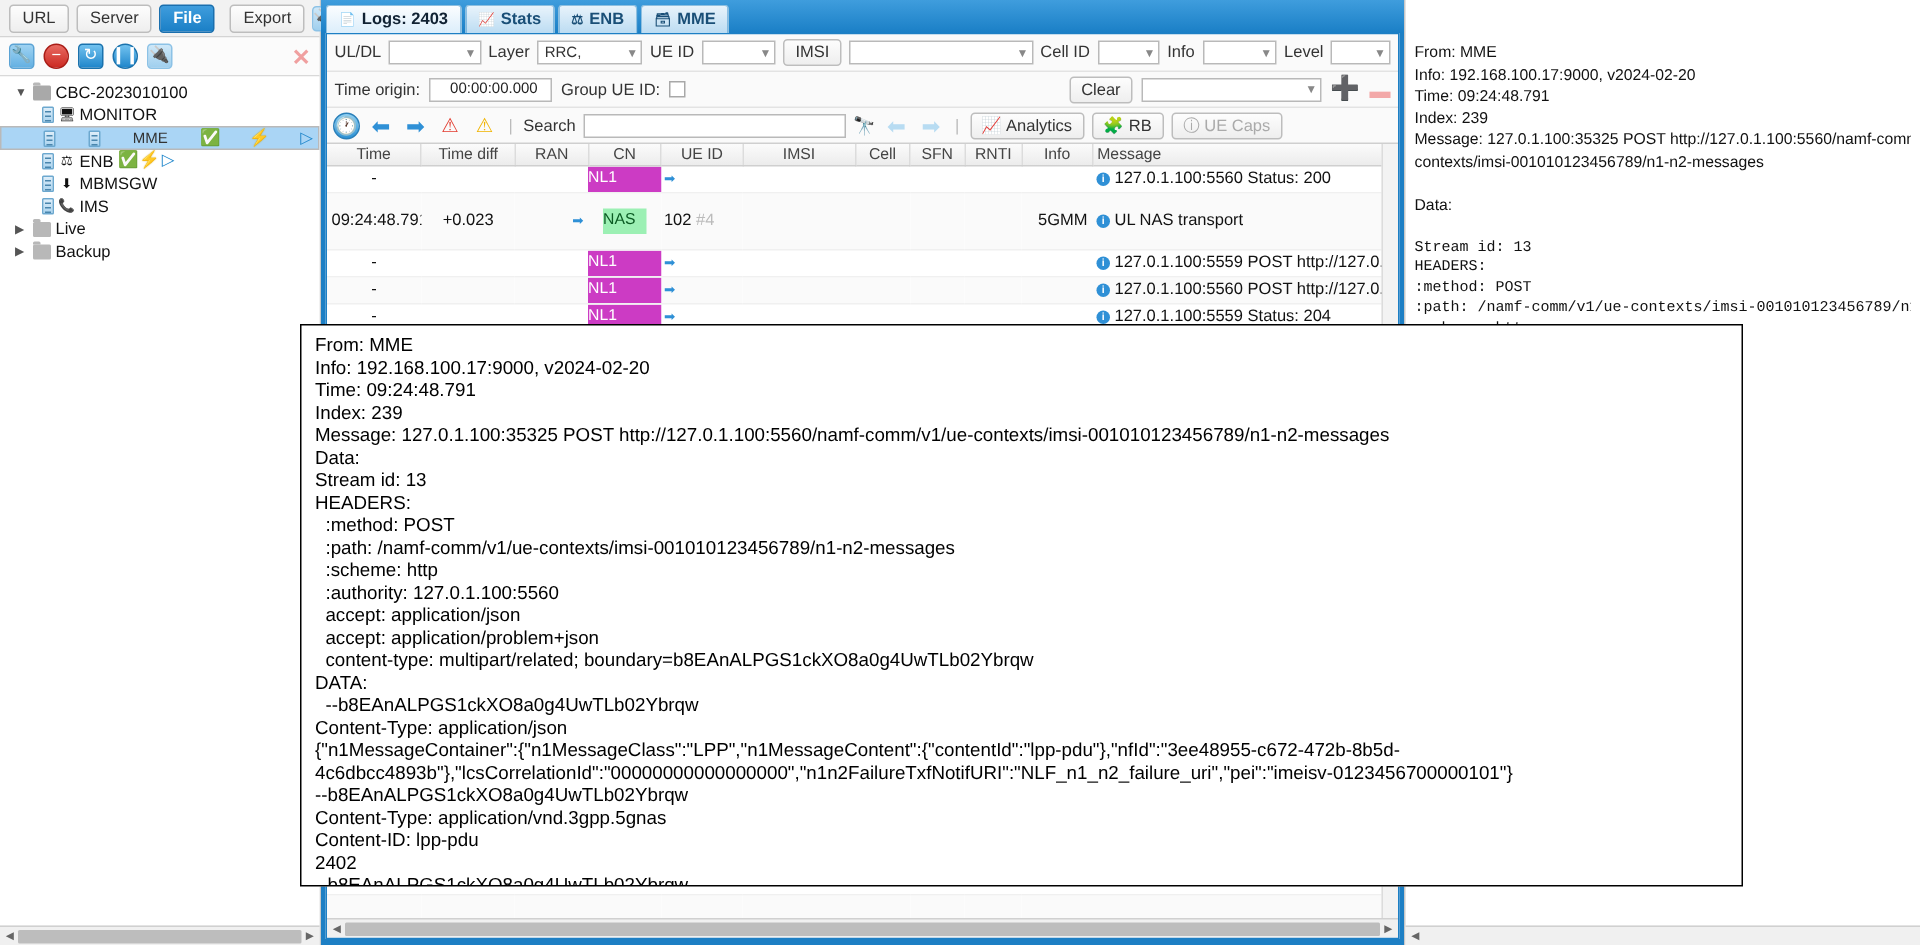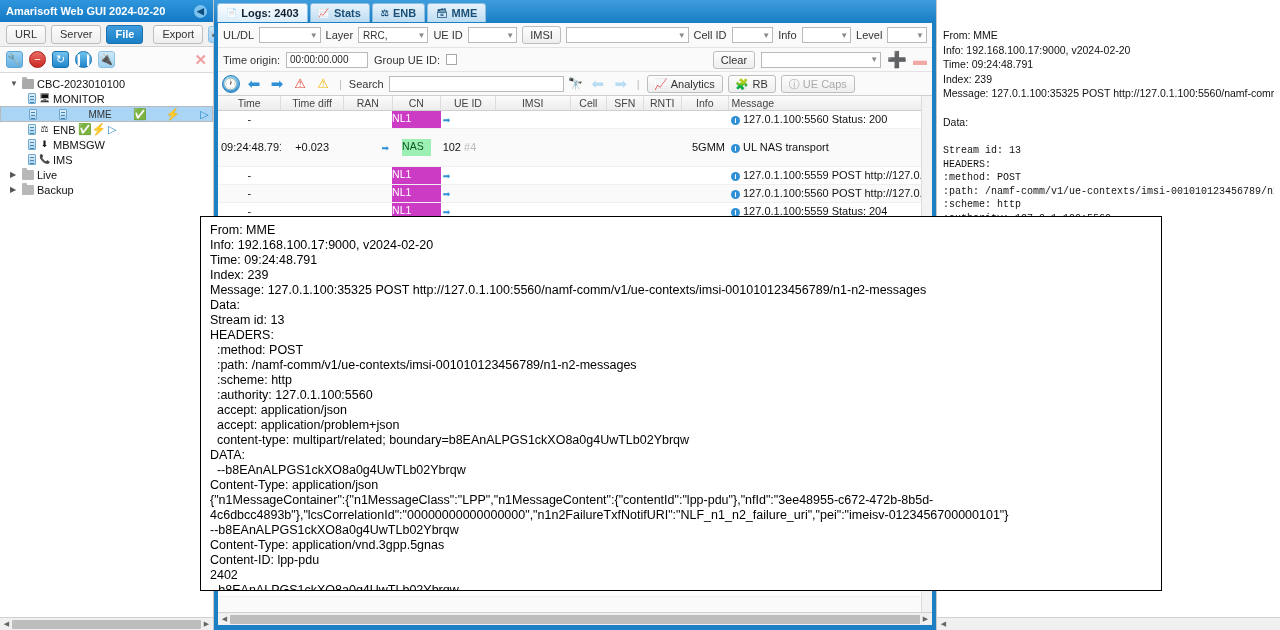--- a/index.html
+++ b/index.html
@@ -138,21 +138,21 @@
   .flabel { font-size:11px; color:#333; white-space:nowrap; }
   .sel {
     height:16px; border:1px solid #b9b9b9; background:#fff;
     display:flex; align-items:center; justify-content:space-between;
     padding: 0 2px 0 4px; font-size:10px; color:#333; cursor:pointer;
   }
   .sel .cv { overflow:hidden; white-space:nowrap; }
   .sel .ar { color:#888; font-size:8px; padding-left:3px;}
   .tinp {
     height:16px; border:1px solid #b9b9b9; background:#fff;
-    font-size:10px; padding: 0 3px; color:#222;
+    font-size:10px; padding: 0 13px; color:#222;
     display:flex; align-items:center;
   }
   .cbox { width:11px;height:11px;border:1px solid #a8a8a8;background:#fff;display:inline-block;cursor:pointer;}
   .tbtn {
     border:1px solid #bdbdbd;border-radius:3px;
     background:linear-gradient(#fdfdfd,#eeeeee);
     padding:1px 7px;font-size:11px;color:#333;cursor:pointer;line-height:14px;
   }
   .tbtn.g { color:#aaa; }
   .icbtn {
@@ -246,24 +246,20 @@
     white-space: pre;
   }
   #overlay .ln { white-space: pre; overflow:hidden; }
 </style>
 </head>
 <body>
 
 <div id="app">
 
   <div id="sidebar">
-    <div id="sidebar-title">
-      <span class="t">Amarisoft Web GUI 2024-02-20</span>
-      <span class="collapse-circle">◀</span>
-    </div>
 
     <div id="srcbar">
       <div class="btn">URL</div>
       <div class="btn">Server</div>
       <div class="btn active">File</div>
       <div class="spacer"></div>
       <div class="btn">Export</div>
       <span class="ic ic-plug">🔌</span>
     </div>
 
@@ -889,20 +885,21 @@
   </div>
 
   <div id="right">
     <div id="right-top"></div>
     <div id="right-body">
         <div class="nowrapline">From: MME</div>
         <div class="nowrapline">Info: 192.168.100.17:9000, v2024-02-20</div>
         <div class="nowrapline">Time: 09:24:48.791</div>
         <div class="nowrapline">Index: 239</div>
         <div class="nowrapline">Message: 127.0.1.100:35325 POST http://127.0.1.100:5560/namf-comm/v1/ue-</div>
+        <div class="nowrapline">contexts/imsi-001010123456789/n1-n2-messages</div>
         <div class="nowrapline">&nbsp;</div>
         <div class="nowrapline">Data:</div>
         <div class="nowrapline">&nbsp;</div>
         <div class="nowrapline mono">Stream id: 13</div>
         <div class="nowrapline mono">HEADERS:</div>
         <div class="nowrapline mono">  :method: POST</div>
         <div class="nowrapline mono">  :path: /namf-comm/v1/ue-contexts/imsi-001010123456789/n1-n2-messages</div>
         <div class="nowrapline mono">  :scheme: http</div>
         <div class="nowrapline mono">  :authority: 127.0.1.100:5560</div>
         <div style="margin-top: 4px;">

